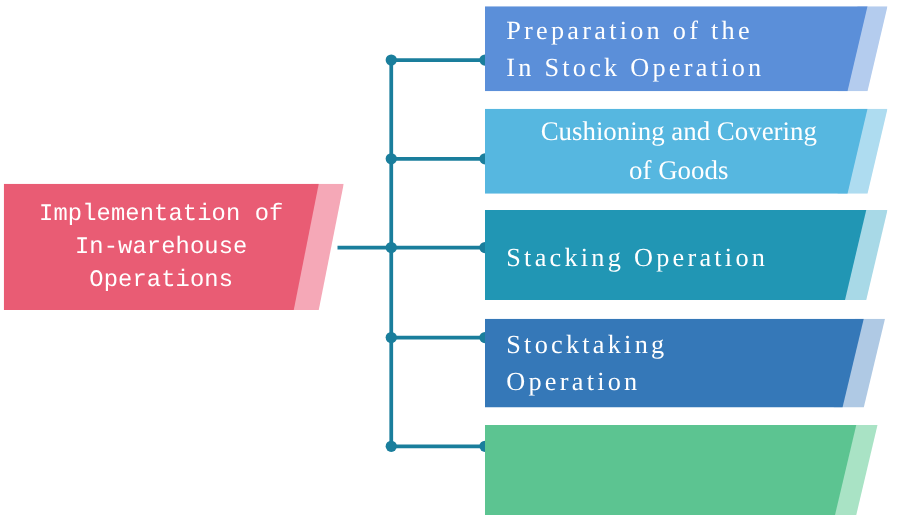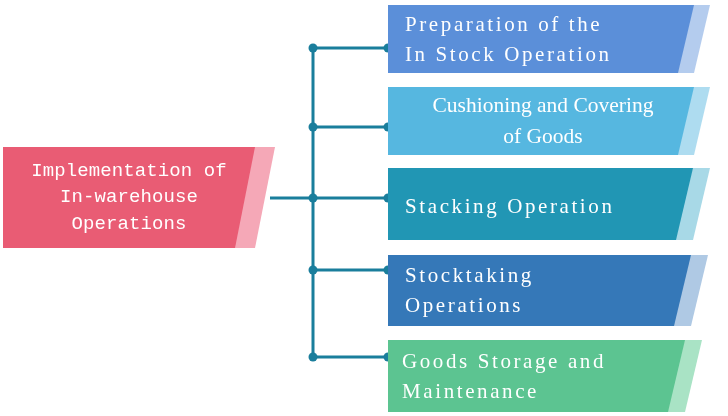--- a/index.html
+++ b/index.html
@@ -151,25 +151,23 @@
     </svg>
     <div class="branch-label spaced" style="left: 17px; top: 0px; width: 270px; height: 76px; display: flex; flex-direction: column; justify-content: center; color: rgb(255, 255, 255);">Stacking Operation</div>
   </div>
 
   <div class="branch-node" style="left:388px; top:255px; width:322px; height:71px;">
     <svg width="322" height="71" viewBox="0 0 322 71" aria-hidden="true">
       <polygon points="296,0 320,0 303,71 279,71" fill="#AFC9E4"></polygon>
       <polygon points="0,0 303,0 286,71 0,71" fill="#3578B8"></polygon>
     </svg>
     <div class="branch-label spaced" style="left: 17px; top: 1px; width: 270px; height: 68px; display: flex; flex-direction: column; justify-content: center; color: rgb(255, 255, 255);">Stocktaking
-Operations</div>
+Operation</div>
   </div>
 
   <div class="branch-node" style="left:388px; top:340px; width:322px; height:72px;">
     <svg width="322" height="72" viewBox="0 0 322 72" aria-hidden="true">
       <polygon points="290,0 314,0 297,72 273,72" fill="#A9E3C5"></polygon>
       <polygon points="0,0 297,0 280,72 0,72" fill="#5CC491"></polygon>
     </svg>
-    <div class="branch-label spaced" style="left: 14px; top: 0px; width: 272px; height: 72px; display: flex; flex-direction: column; justify-content: center; color: rgb(255, 255, 255);">Goods Storage and
-Maintenance</div>
   </div>
 
 </div>
 
 </body></html>

